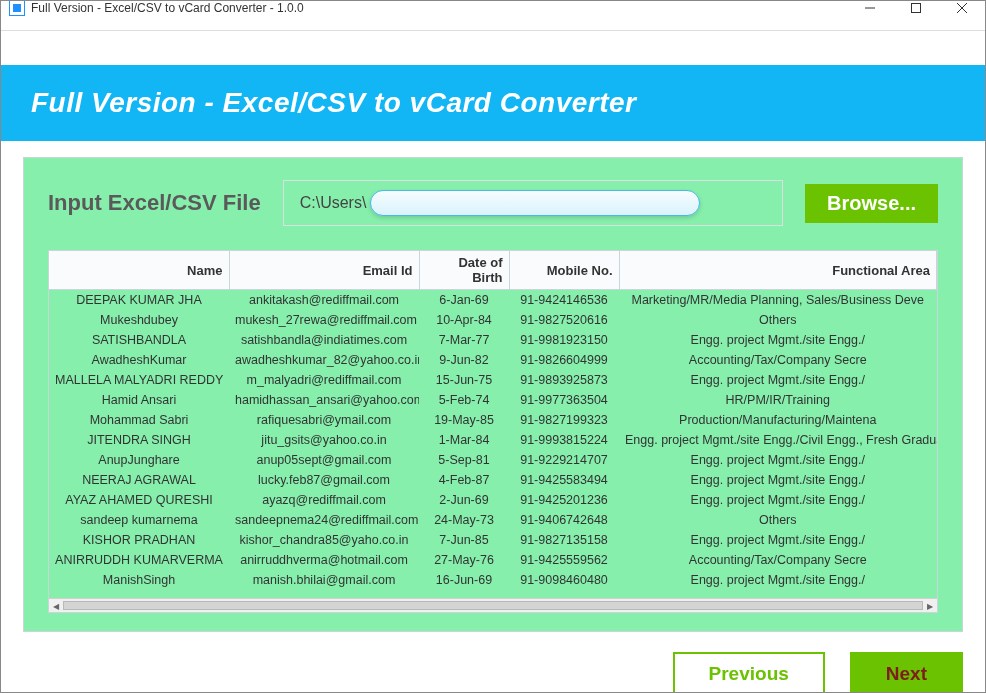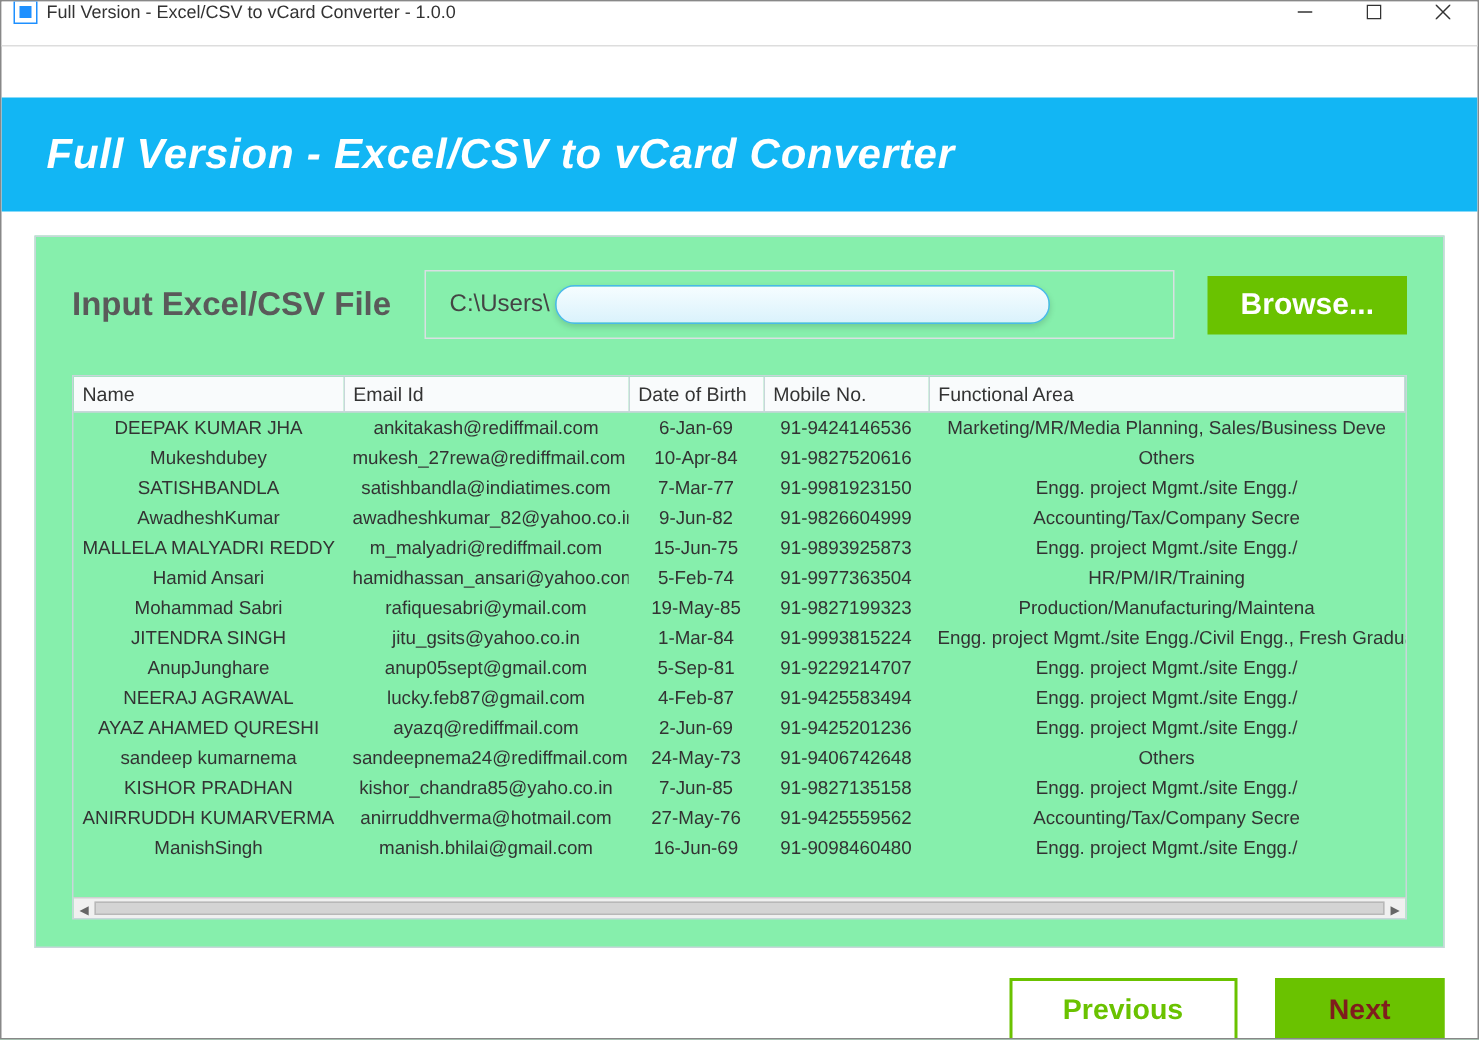--- a/index.html
+++ b/index.html
@@ -20,21 +20,21 @@
 
 .file-row { display: flex; align-items: center; gap: 22px; margin-bottom: 24px; }
 .file-label { font-size: 22px; font-weight: bold; color: #5a5a5a; white-space: nowrap; }
 .file-input-box { flex: 1; border: 1px solid #d8e0e2; height: 46px; display: flex; align-items: center; padding: 0 16px; font-size: 16px; color: #444; position: relative; overflow: hidden; }
 .redact-bar { height: 26px; flex: 0 0 330px; border-radius: 13px; background: linear-gradient(#f6fdff, #daf2fc); border: 1px solid #49b9e9; margin-left: 4px; box-shadow: 0 2px 4px rgba(0,0,0,0.15); }
 .browse-btn { background: #6ac200; color: #fff; border: none; height: 39px; padding: 0 22px; font-size: 20px; font-weight: bold; cursor: pointer; }
 
 .table-wrap { flex: 1; border: 1px solid #c8d6da; overflow: hidden; position: relative; }
 .table-scroll { height: calc(100% - 14px); overflow-y: auto; overflow-x: hidden; }
 table { width: 100%; border-collapse: collapse; table-layout: fixed; }
-thead th { background: #f9fbfc; border: 1px solid #c8d6da; border-top: none; font-weight: normal; font-size: 13px; color: #333; padding: 4px 6px; text-align: left; position: sticky; top: 0; }
+thead th { background: #f9fbfc; border: 1px solid #c8d6da; border-top: none; font-weight: bold; font-size: 13px; color: #333; padding: 4px 6px; text-align: right; position: sticky; top: 0; }
 thead th:first-child { border-left: none; }
 tbody td { font-size: 12.5px; color: #333; padding: 3px 6px; text-align: center; white-space: nowrap; overflow: hidden; text-overflow: clip; }
 col.c-name { width: 180px; }
 col.c-email { width: 190px; }
 col.c-dob { width: 90px; }
 col.c-mob { width: 110px; }
 col.c-func { }
 .hscroll { height: 14px; background: #f0f0f0; border-top: 1px solid #d0d0d0; position: relative; }
 .hscroll::before { content: ""; position: absolute; left: 14px; right: 14px; top: 2px; bottom: 2px; background: #d4d4d4; border: 1px solid #b8b8b8; }
 .hscroll .arrow-l, .hscroll .arrow-r { position: absolute; width: 14px; height: 14px; top: 0; display: flex; align-items: center; justify-content: center; font-size: 8px; color: #666; }

